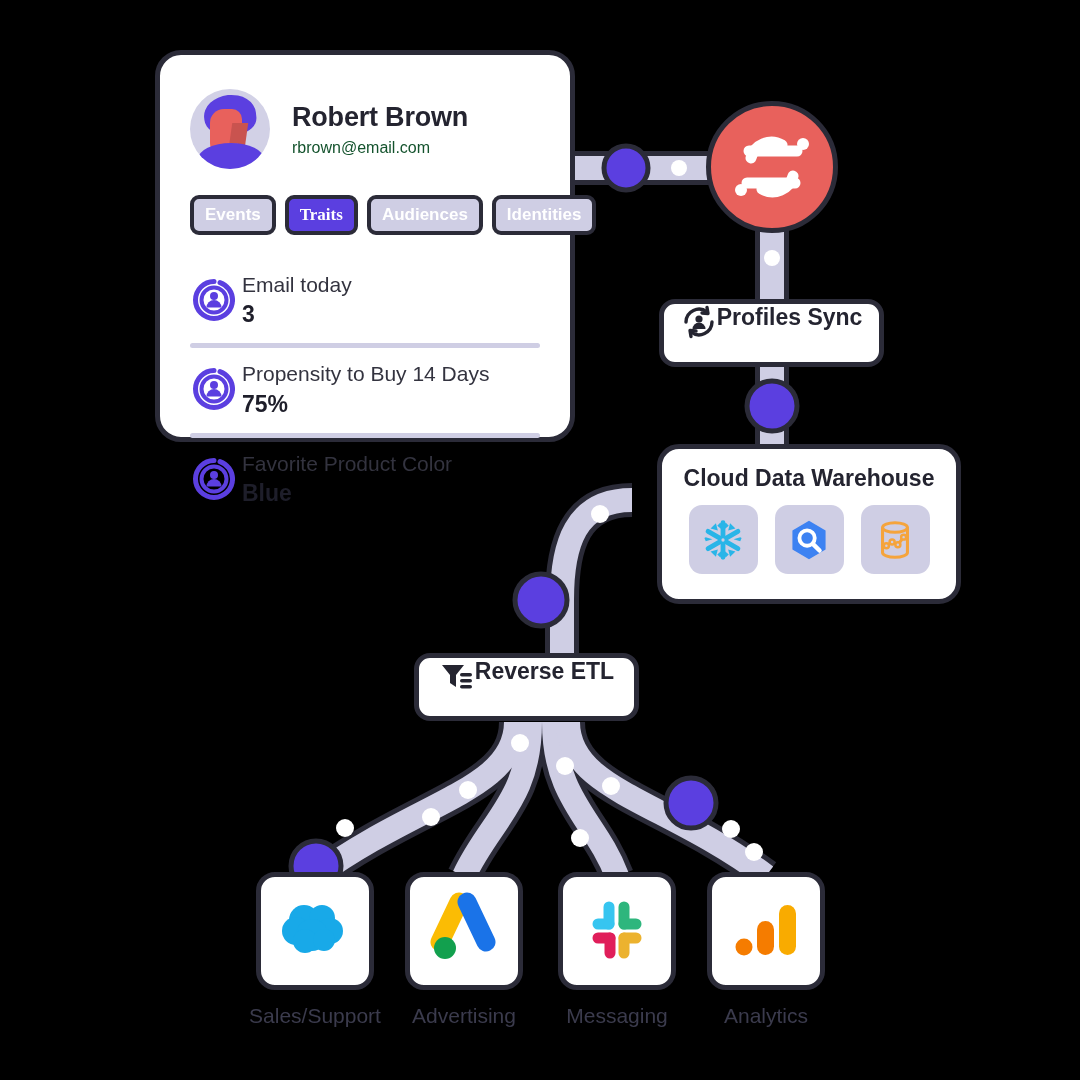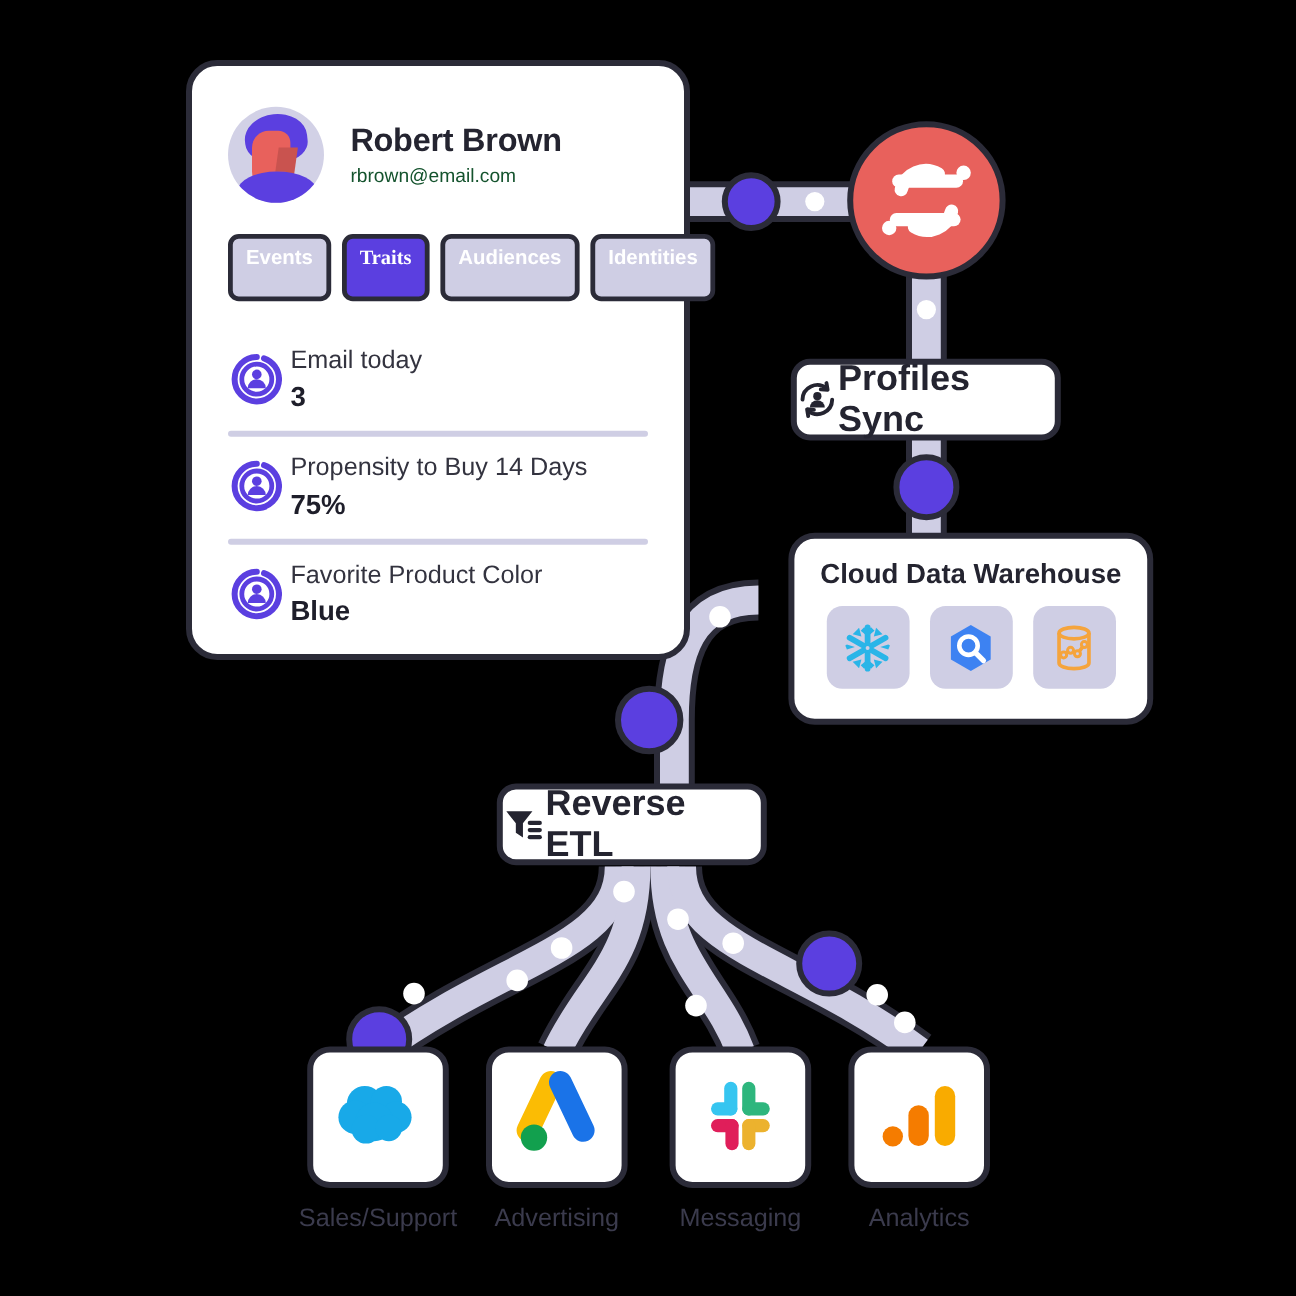--- a/index.html
+++ b/index.html
@@ -15,21 +15,21 @@
 
   
   .outline{
     border:5px solid #2b2b38;
     background:#ffffff;
     box-sizing:border-box;
   }
 
   
   #profile-card{
-    position:absolute;left:155px;top:50px;width:420px;height:500px;
+    position:absolute;left:155px;top:50px;width:420px;height:392px;
     border-radius:26px;z-index:5;
     padding:26px 30px;
   }
   .prof-head{display:flex;align-items:center;gap:22px;height:96px;}
   .avatar{
     width:80px;height:80px;border-radius:50%;
     background:#d2d1e6;position:relative;overflow:hidden;flex:0 0 auto;
   }
   .av-hair{position:absolute;left:14px;top:6px;width:52px;height:40px;
     background:#5b3fe0;border-radius:50% 50% 38% 44%;transform:rotate(-6deg);}
@@ -41,21 +41,21 @@
   .av-shade{position:absolute;left:40px;top:34px;width:16px;height:32px;
     background:#c9534f;border-radius:0 0 10px 0;transform:skewX(-8deg);}
   .prof-name{font-size:27px;font-weight:bold;color:#242430;letter-spacing:-.2px;}
   .prof-email{font-size:16px;color:#14532d;margin-top:6px;}
 
   .pills{display:flex;gap:9px;margin-top:18px;}
   .pill{
     border:4px solid #2b2b38;border-radius:9px;
     background:#cfcee4;color:#ffffff;
     font-size:17px;font-weight:bold;
-    padding:7px 11px 24px;line-height:1;
+    padding:7px 11px 8px;line-height:1;
     box-sizing:border-box;
   }
   .pill.active{background:#5b3fe0;font-family:Liberation Serif, serif;}
 
   .traits{margin-top:26px;}
   .trait-row{display:flex;align-items:center;gap:4px;padding:11px 0 13px;}
   .trait-icon{width:48px;height:48px;flex:0 0 auto;}
   .trait-label{font-size:21px;color:#33333f;line-height:1.25;}
   .trait-value{font-size:23px;font-weight:bold;color:#1e1e2a;margin-top:3px;}
   .trait-div{height:5px;background:#cfcee4;border-radius:3px;margin:2px 0;}
@@ -63,22 +63,22 @@
   
   #segment-logo{
     position:absolute;left:706px;top:101px;width:132px;height:132px;
     border-radius:50%;background:#e8615c;border:5px solid #2b2b38;
     box-sizing:border-box;z-index:6;
   }
 
   
   .stage-box{
     position:absolute;border-radius:16px;z-index:6;
-    display:flex;align-items:center;justify-content:center;
-    font-size:30px;font-weight:bold;color:#242430;
+    display:flex;justify-content:center;
+    font-size:23px;font-weight:bold;color:#242430;
   }
   #profiles-sync{left:659px;top:299px;width:225px;height:68px;}
   #reverse-etl{left:414px;top:653px;width:225px;height:68px;}
 
   
   #cdw{
     position:absolute;left:619px;top:444px;width:304px;height:160px;
     border-radius:22px;z-index:6;padding:16px 0 0;box-sizing:border-box;margin-left:38px;
   }
   #cdw .cdw-title{font-size:23px;font-weight:bold;color:#242430;text-align:center;}

